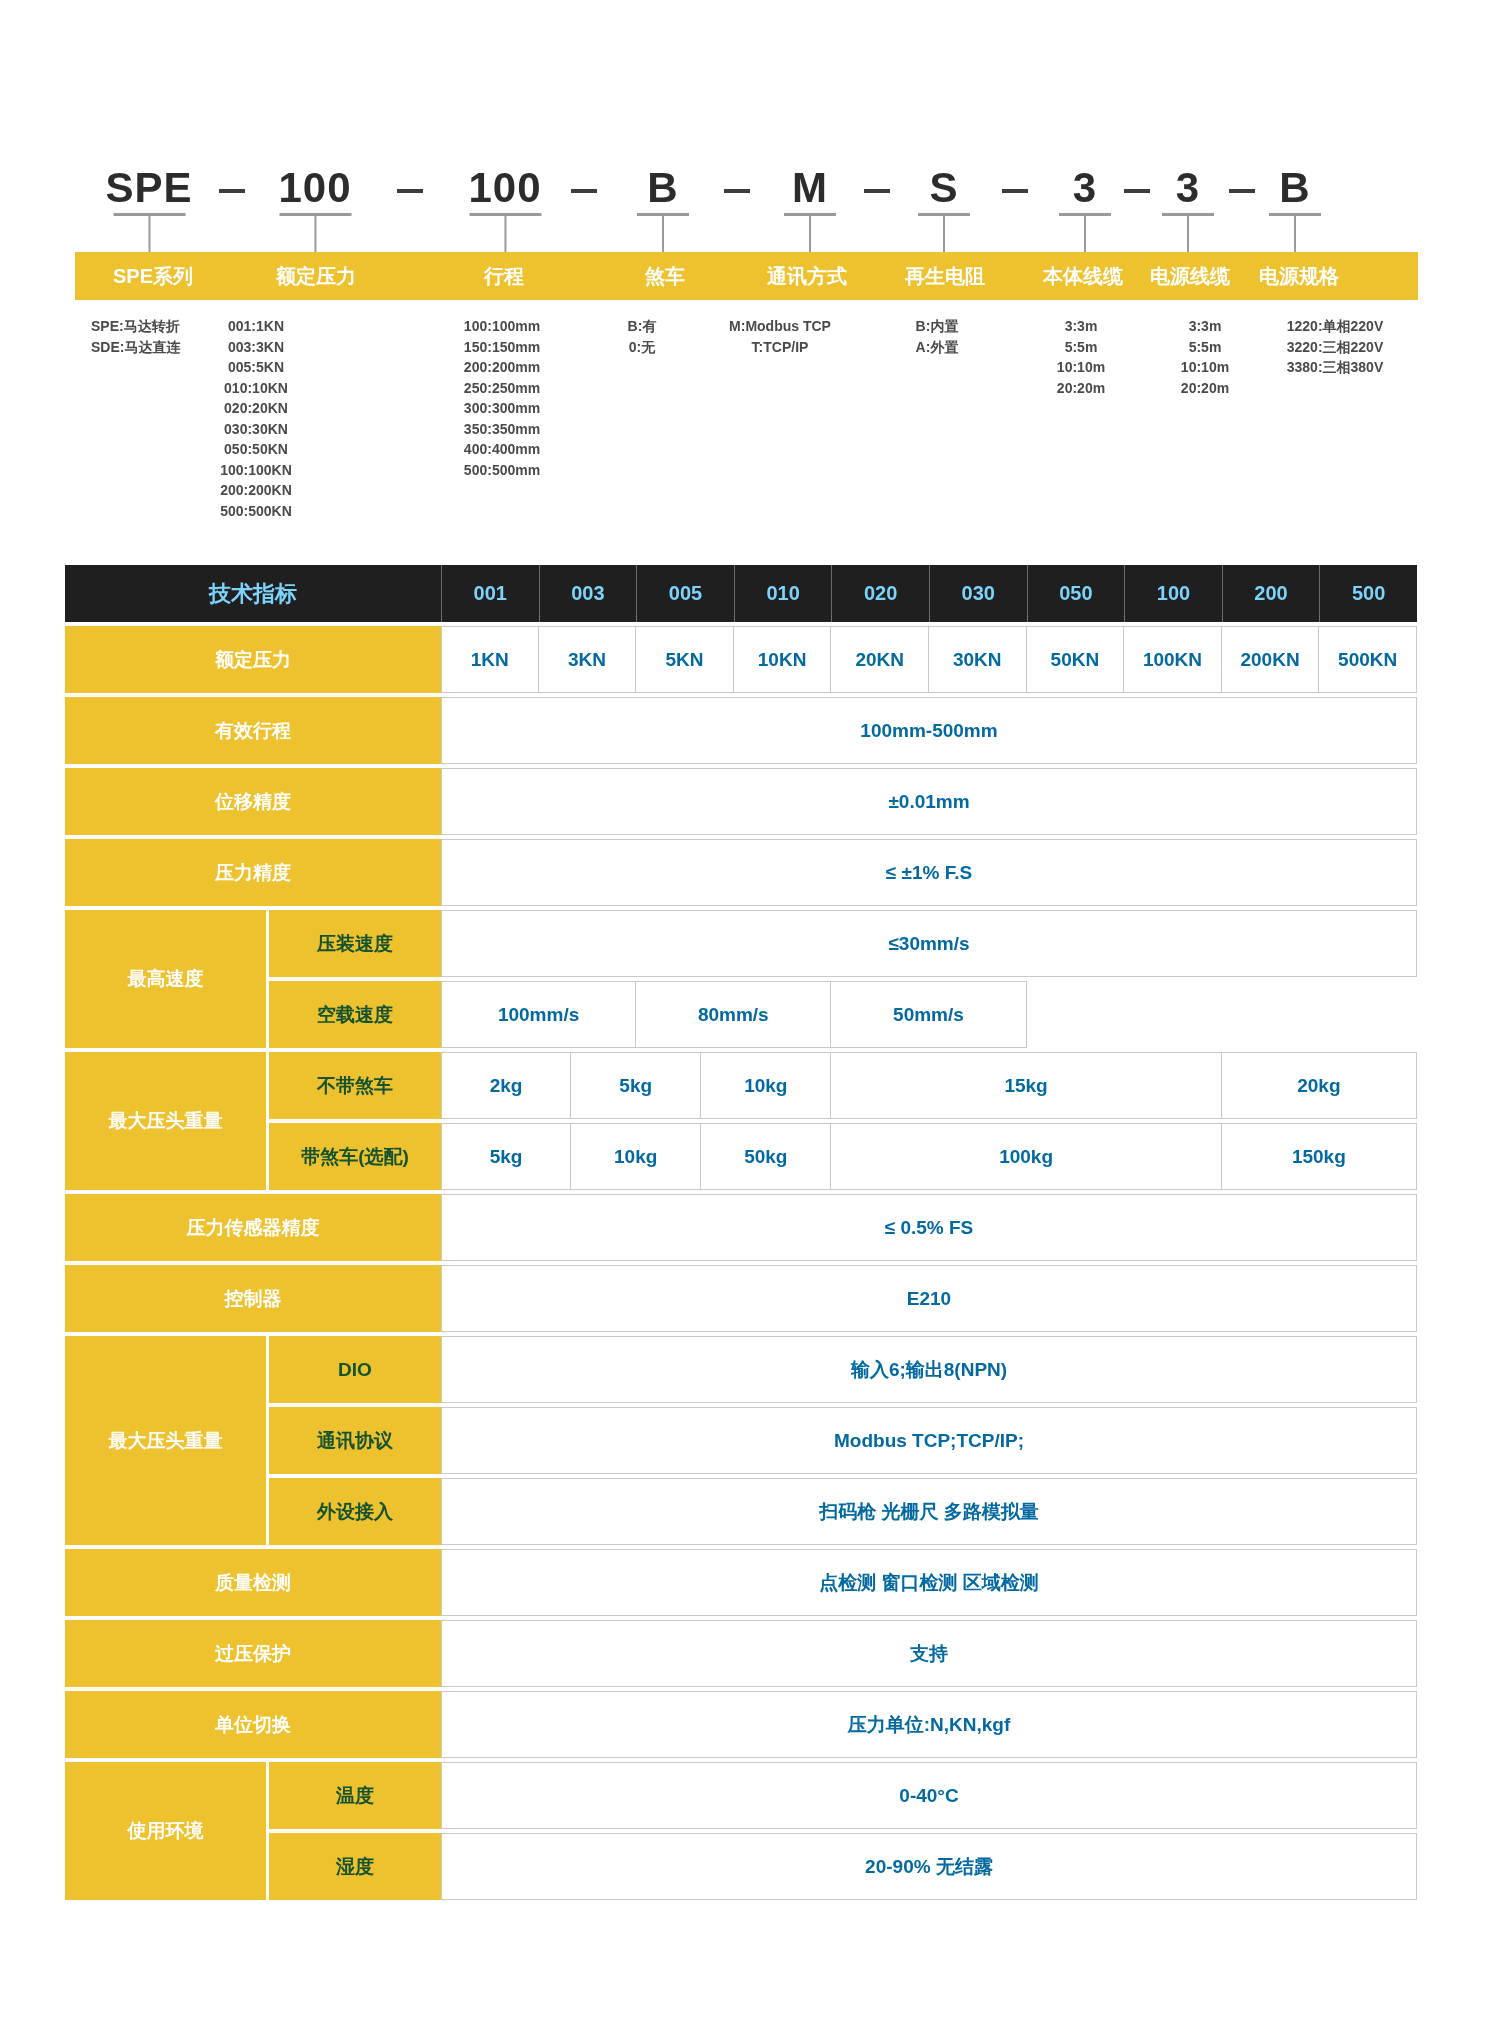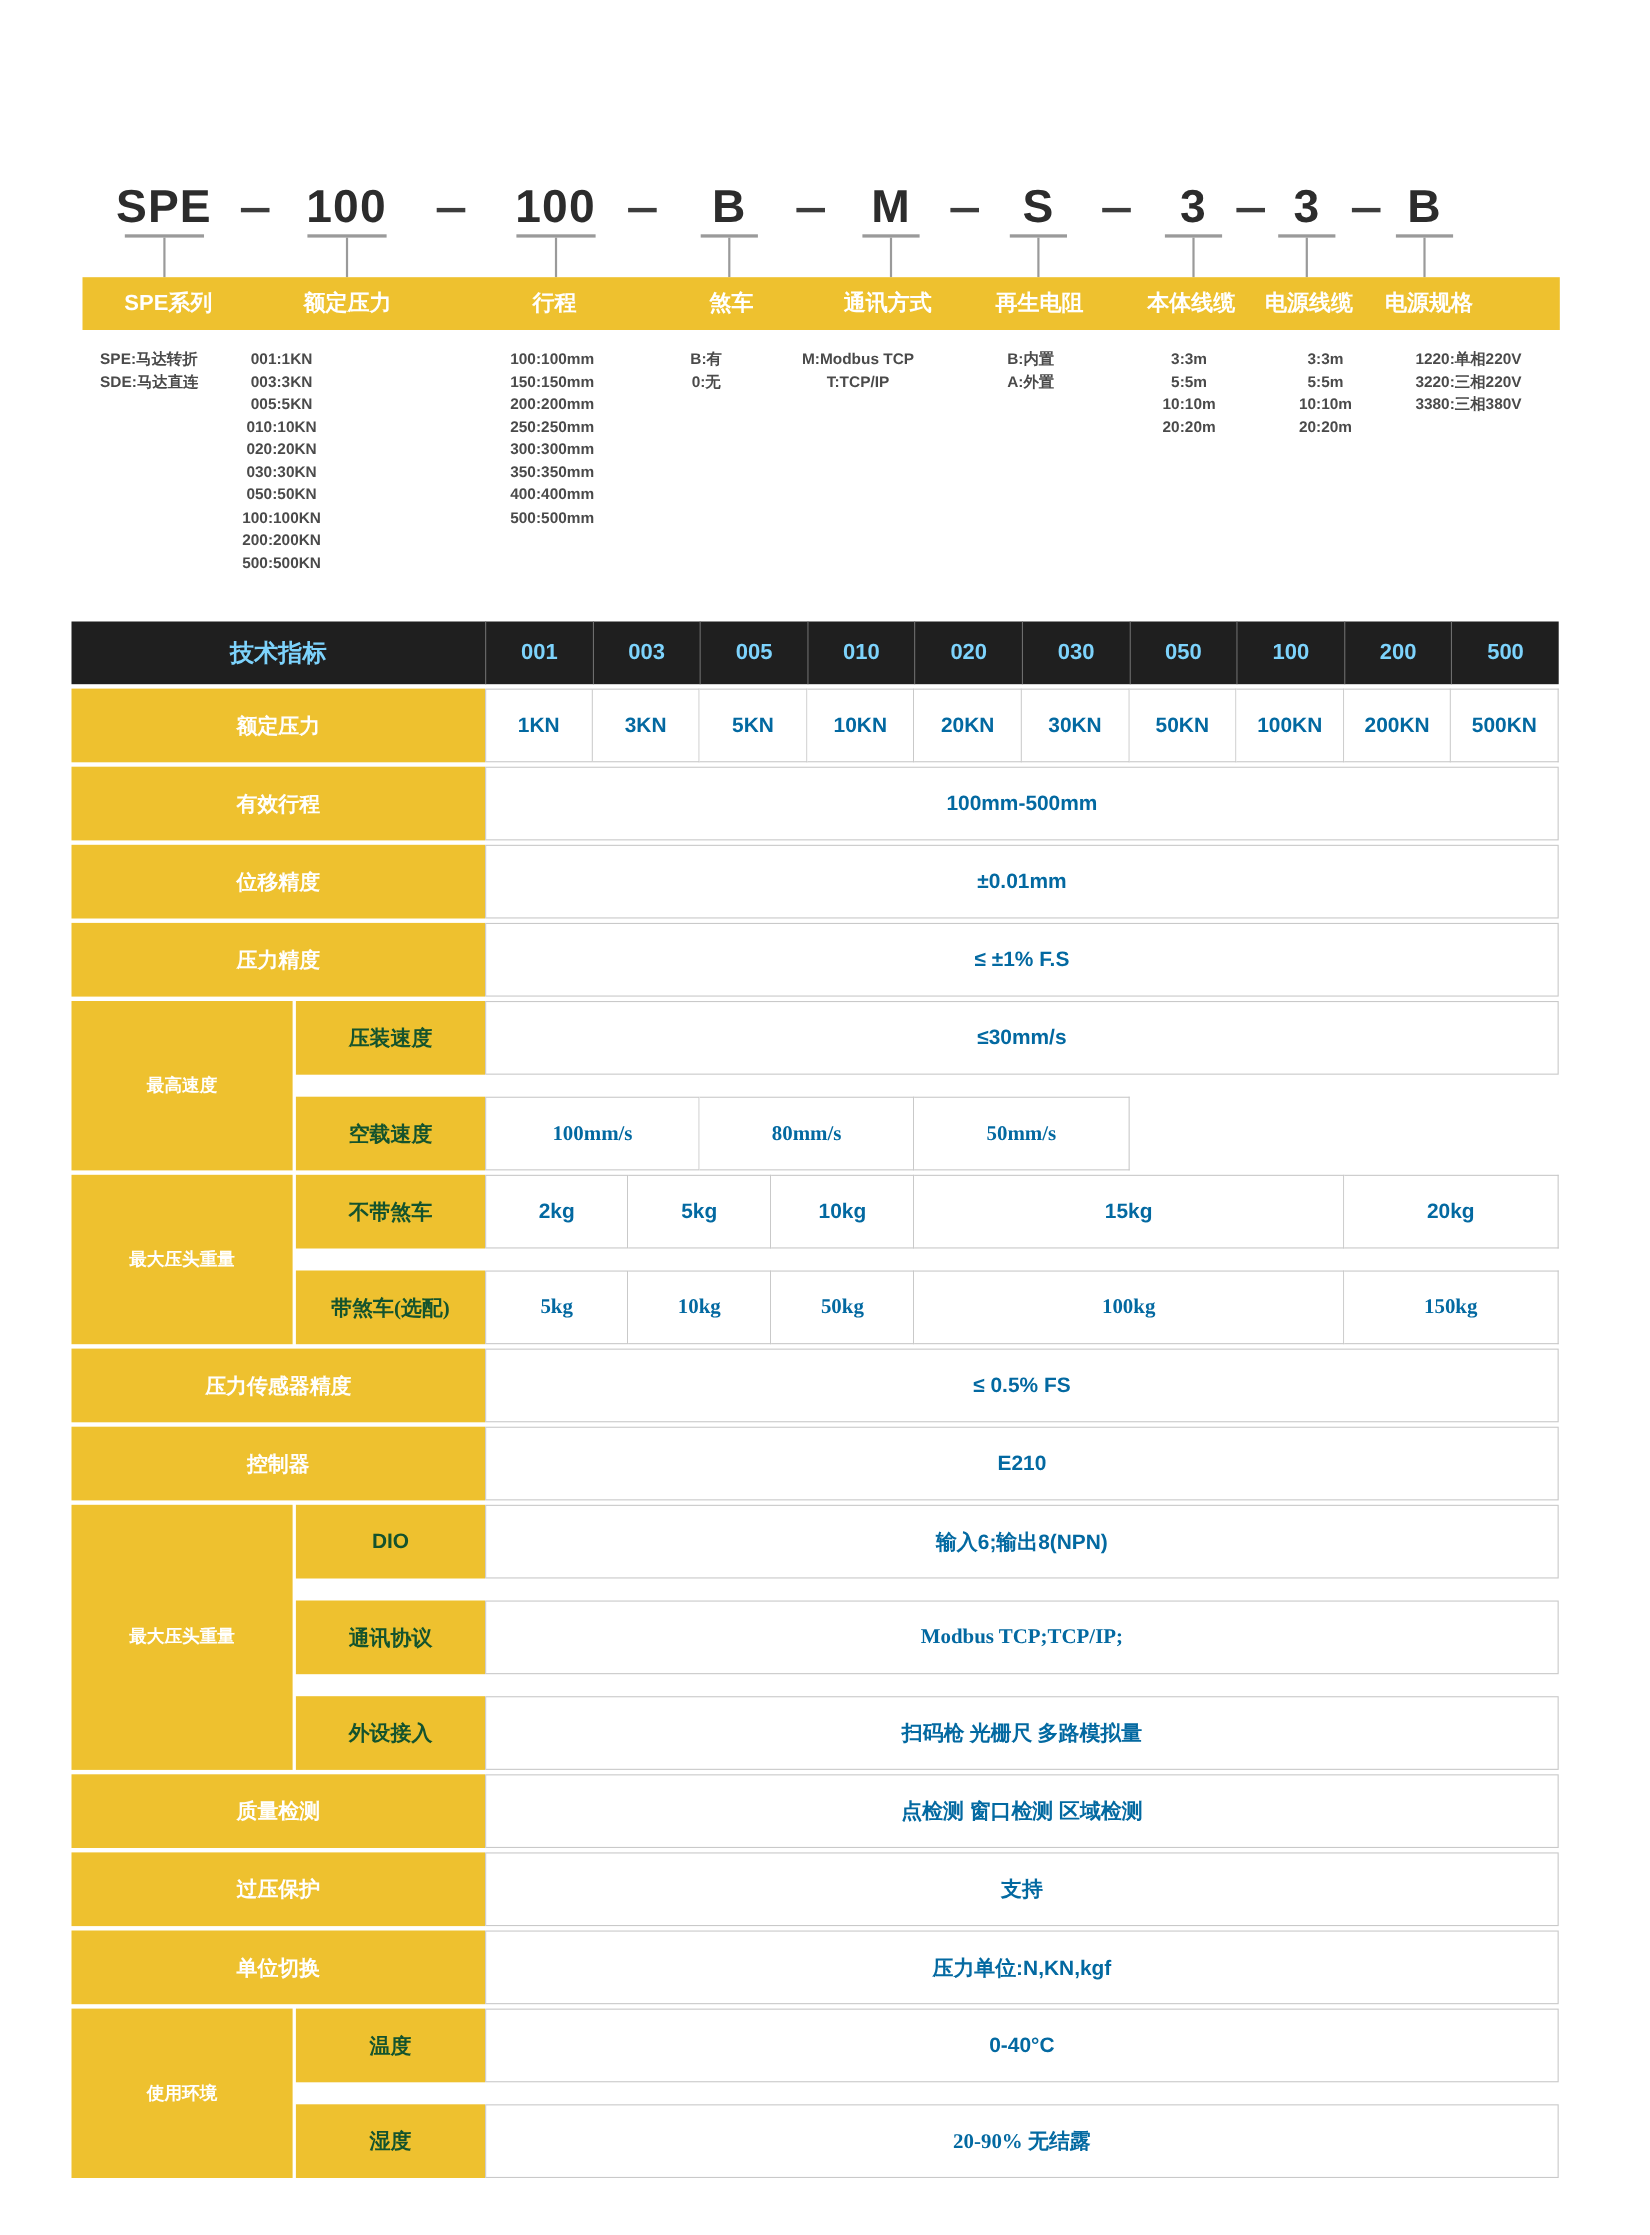--- a/index.html
+++ b/index.html
@@ -27,25 +27,25 @@
   .thead .title{width:376px;display:flex;align-items:center;justify-content:center;font-size:22px;font-weight:700;}
   .thead .col{width:97.6px;display:flex;align-items:center;justify-content:center;font-size:20px;font-weight:700;border-left:1px solid #6d6d6d;}
   .trow{display:flex;height:67px;margin-top:4px;}
   .rlabel{width:376px;background:#EEC12F;color:#ffffff;font-size:19px;font-weight:700;
     display:flex;align-items:center;justify-content:center;}
   .vcell{background:#ffffff;border:1px solid #c9c9c9;color:#0369a1;font-size:19px;font-weight:700;
     display:flex;align-items:center;justify-content:center;white-space:nowrap;}
   .vcell + .vcell{border-left:0;}
   .s1{width:97.6px;} .s2{width:195.2px;} .s4{width:390.4px;} .s10{width:976px;} .s3rd{width:130.13px;}
   .group{display:flex;margin-top:4px;}
-  .glabel{width:201px;margin-right:3px;background:#EEC12F;color:#ffffff;font-size:16px;font-weight:700;
+  .glabel{width:201px;margin-right:3px;background:#EEC12F;color:#ffffff;font-size:19px;font-weight:700;
     display:flex;align-items:center;justify-content:center;}
   .gbody{display:flex;flex-direction:column;}
   .gbody .trow{margin-top:0;}
-  .gbody .trow + .trow{margin-top:20px;font-family:Liberation Serif, serif;}
+  .gbody .trow + .trow{margin-top:4px;}
   .slabel{width:172px;background:#EEC12F;color:#14532d;font-size:19px;font-weight:700;
     display:flex;align-items:center;justify-content:center;}
 
   .stripe{position:absolute;left:1494px;top:0;width:3px;height:2032px;background:#F2ECC5;}
 </style>
 </head>
 <body>
 
 <div class="sheet">
 

